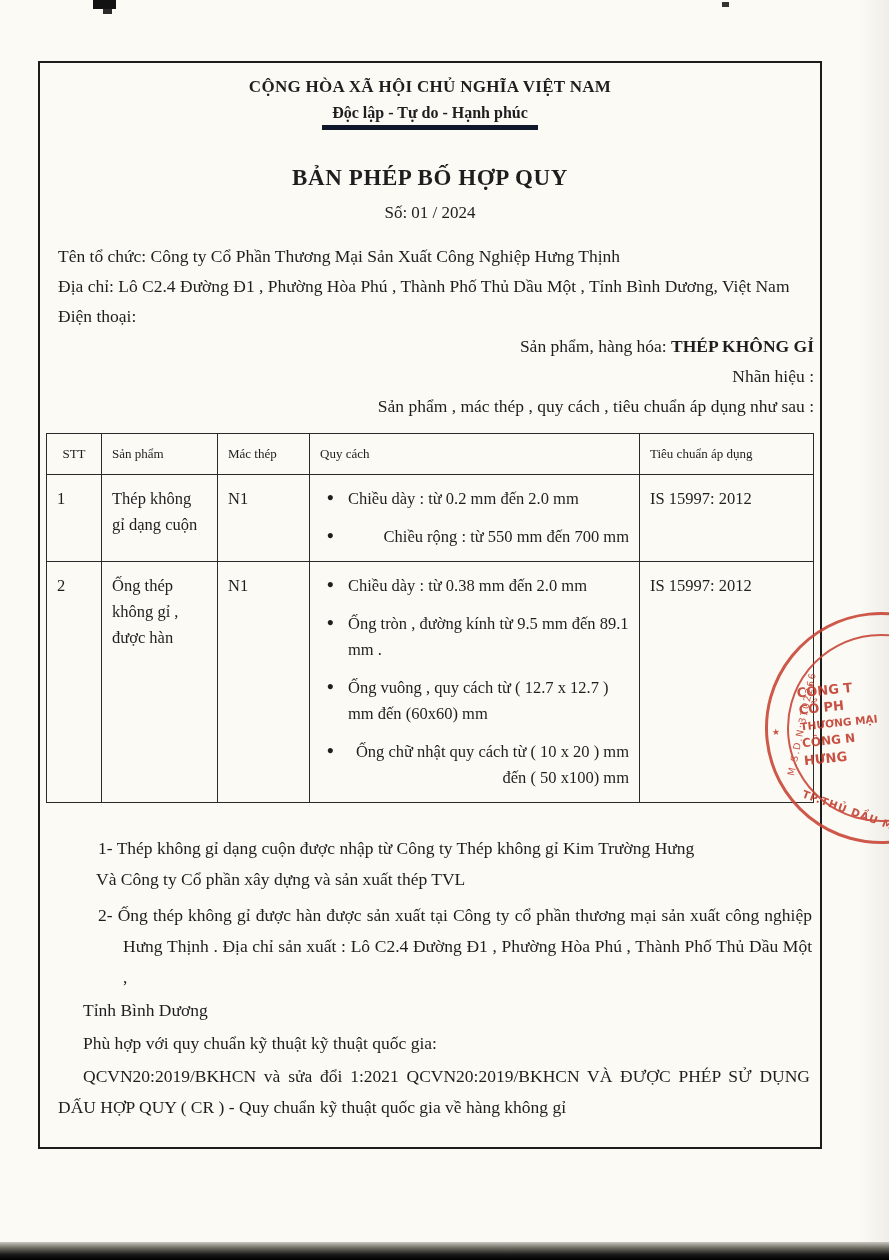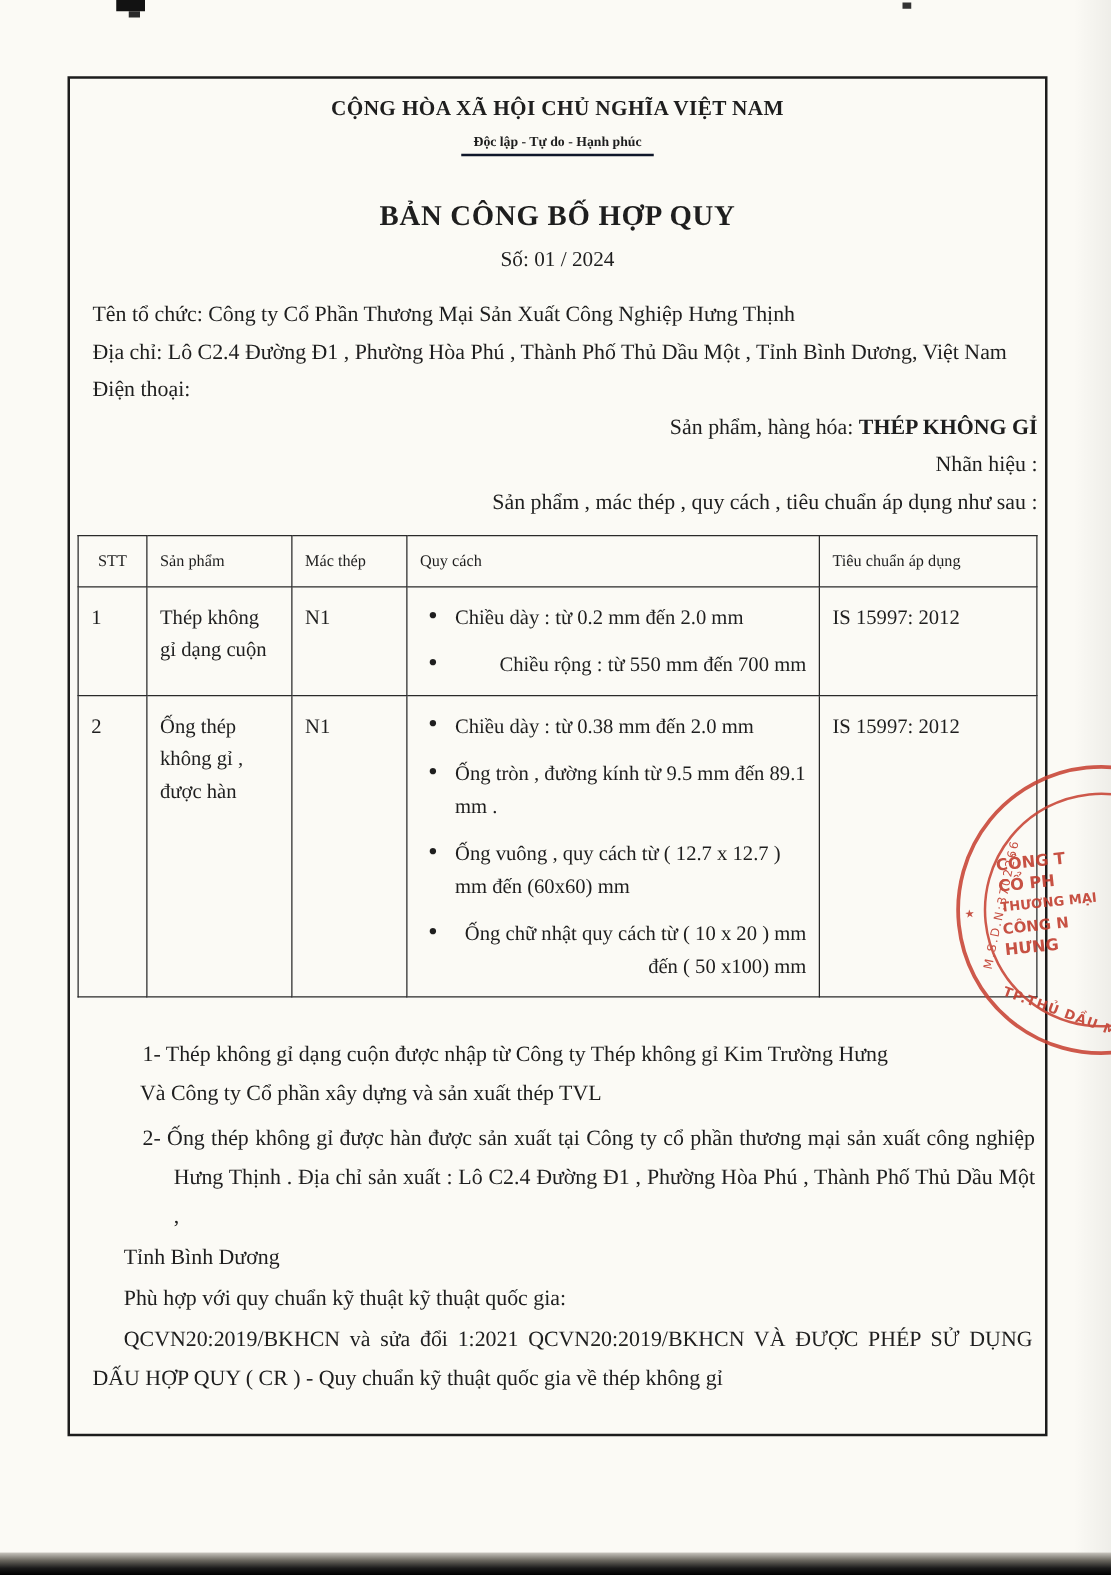--- a/index.html
+++ b/index.html
@@ -22,34 +22,34 @@
   .artifact.a1 { left: 93px; top: 0; width: 23px; height: 9px; }
   .artifact.a2 { left: 103px; top: 9px; width: 9px; height: 5px; background: #2a2a2a; }
   .artifact.a3 { left: 722px; top: 2px; width: 7px; height: 5px; background: #333; }
   .bottom-strip {
     position: absolute; left: 0; bottom: 0; width: 100%; height: 18px;
     background: linear-gradient(180deg, #c9c6bf 0%, #6a675f 35%, #1a1a1a 70%, #000 100%);
   }
 
   .frame {
     position: absolute;
-    left: 54px; top: 61px;
+    left: 38px; top: 61px;
     width: 784px; height: 1088px;
     border: 2px solid #1c1c1c;
     box-sizing: border-box;
     padding: 10px 6px 0 6px;
   }
 
   .center { text-align: center; }
   .nat-title { margin-top: 4px; font-size: 17px; font-weight: bold; letter-spacing: 0.3px; }
   .motto-wrap { margin-top: 7px; }
   .motto {
     display: inline-block;
-    font-size: 11px; font-weight: bold;
-    border-bottom: 2px solid #0f172a;
+    font-size: 16px; font-weight: bold;
+    border-bottom: 5px solid #0f172a;
     padding: 0 10px 3px 10px;
   }
   .doc-title { margin-top: 35px; font-size: 23px; font-weight: bold; letter-spacing: 0.6px; }
   .doc-no { margin-top: 12px; font-size: 17px; }
 
   .info { margin-top: 19px; font-size: 17.5px; }
   .info p { margin: 1px 0; line-height: 29px; }
   .info p.ml { margin-left: 12px; }
   .info p.ml2 { margin-left: 20px; text-align: right; }
   .bold { font-weight: bold; }
@@ -134,21 +134,21 @@
   <div class="artifact a3"></div>
   <div class="right-shade"></div>
 
   <div class="frame">
 
     <div class="center nat-title">CỘNG HÒA XÃ HỘI CHỦ NGHĨA VIỆT NAM</div>
     <div class="center motto-wrap">
       <span class="motto">Độc lập - Tự do - Hạnh phúc</span>
     </div>
 
-    <div class="center doc-title">BẢN CÔNG BỐ HỢP QUY</div>
+    <div class="center doc-title">BẢN PHÉP BỐ HỢP QUY</div>
     <div class="center doc-no">Số: 01 / 2024</div>
 
     <div class="info">
       <p class="ml">Tên tổ chức: Công ty Cổ Phần Thương Mại Sản Xuất Công Nghiệp Hưng Thịnh</p>
       <p class="ml">Địa chỉ: Lô C2.4 Đường Đ1 , Phường Hòa Phú , Thành Phố Thủ Dầu Một , Tỉnh Bình Dương, Việt Nam</p>
       <p class="ml">Điện thoại:</p>
       <p class="ml2"><span>Sản phẩm, hàng hóa: </span><span class="bold">THÉP KHÔNG GỈ</span></p>
       <p class="ml2">Nhãn hiệu :</p>
       <p class="ml2">Sản phẩm , mác thép , quy cách , tiêu chuẩn áp dụng như sau :</p>
     </div>
@@ -199,21 +199,21 @@
         </tr>
       </tbody>
     </table>
 
     <div class="notes">
       <div class="note1-l1">1- Thép không gỉ dạng cuộn được nhập từ Công ty Thép không gỉ Kim Trường Hưng</div>
       <div class="note1-l2">Và Công ty Cổ phần xây dựng và sản xuất thép TVL</div>
       <div class="note2">2- Ống thép không gỉ được hàn được sản xuất tại Công ty cổ phần thương mại sản xuất công nghiệp Hưng Thịnh . Địa chỉ sản xuất : Lô C2.4 Đường Đ1 , Phường Hòa Phú , Thành Phố Thủ Dầu Một ,</div>
       <div class="province">Tỉnh Bình Dương</div>
       <div class="conformity">Phù hợp với quy chuẩn kỹ thuật kỹ thuật quốc gia:</div>
-      <div class="standard">QCVN20:2019/BKHCN và sửa đổi 1:2021 QCVN20:2019/BKHCN VÀ ĐƯỢC PHÉP SỬ DỤNG DẤU HỢP QUY ( CR ) -  Quy chuẩn kỹ thuật quốc gia về thép không gỉ</div>
+      <div class="standard">QCVN20:2019/BKHCN và sửa đổi 1:2021 QCVN20:2019/BKHCN VÀ ĐƯỢC PHÉP SỬ DỤNG DẤU HỢP QUY ( CR ) -  Quy chuẩn kỹ thuật quốc gia về hàng không gỉ</div>
     </div>
 
   </div>
 
   <div class="stamp">
     <div class="stamp-outer"></div>
     <div class="stamp-inner"></div>
     <div class="stamp-text">
       <div>CÔNG T</div>
       <div>CỔ PH</div>

